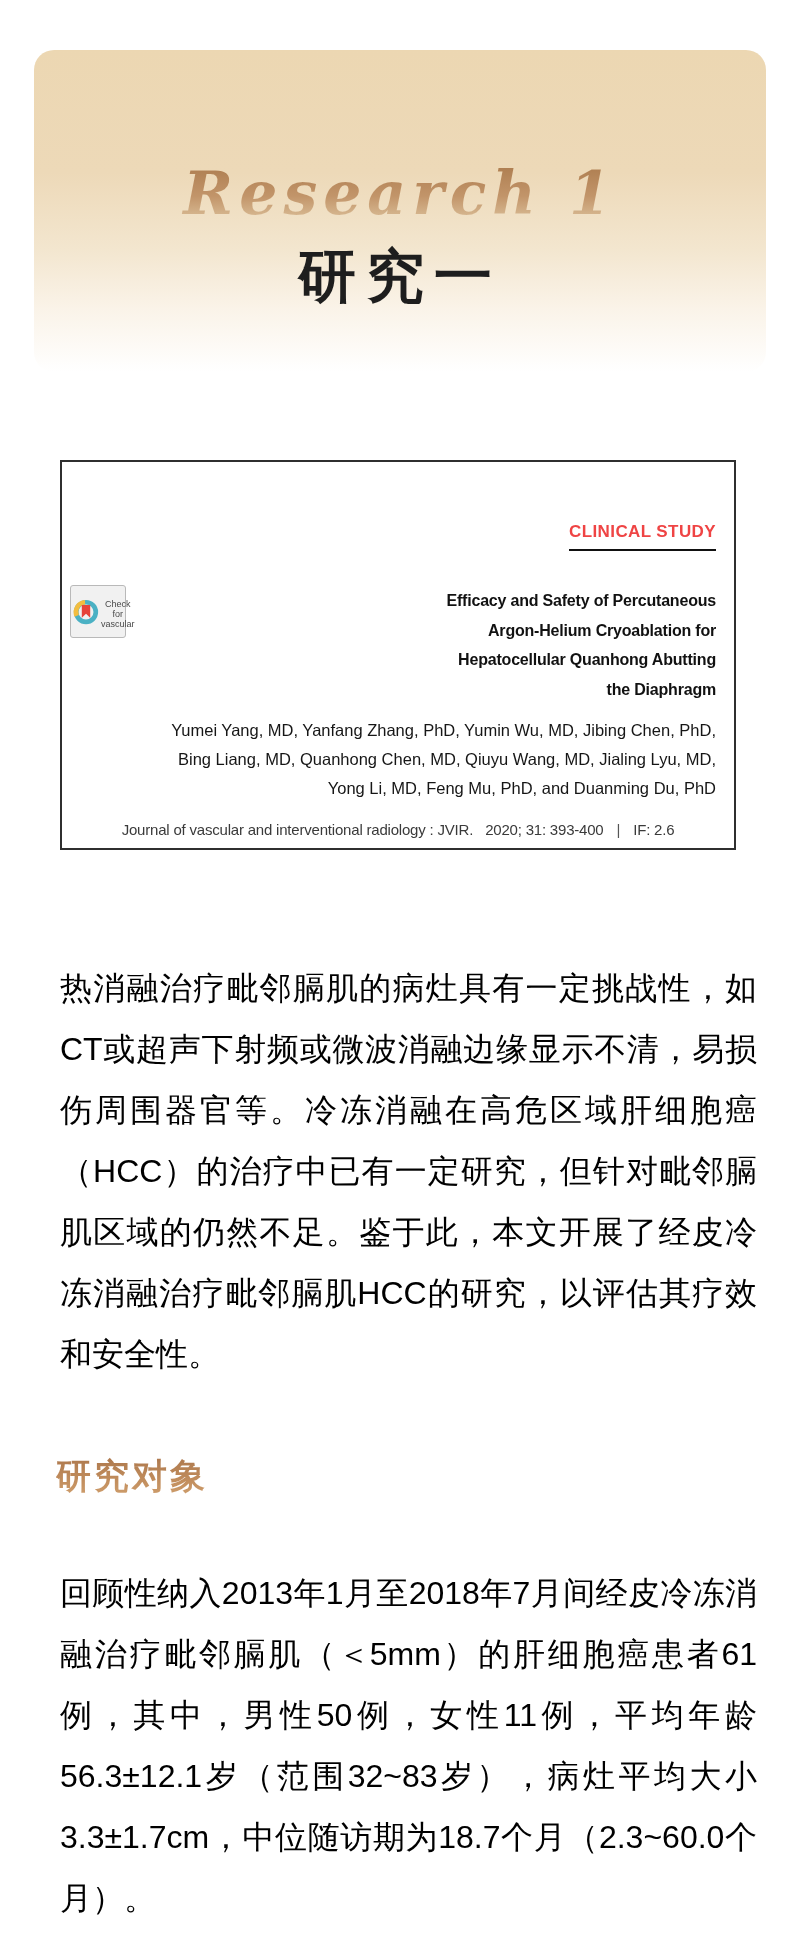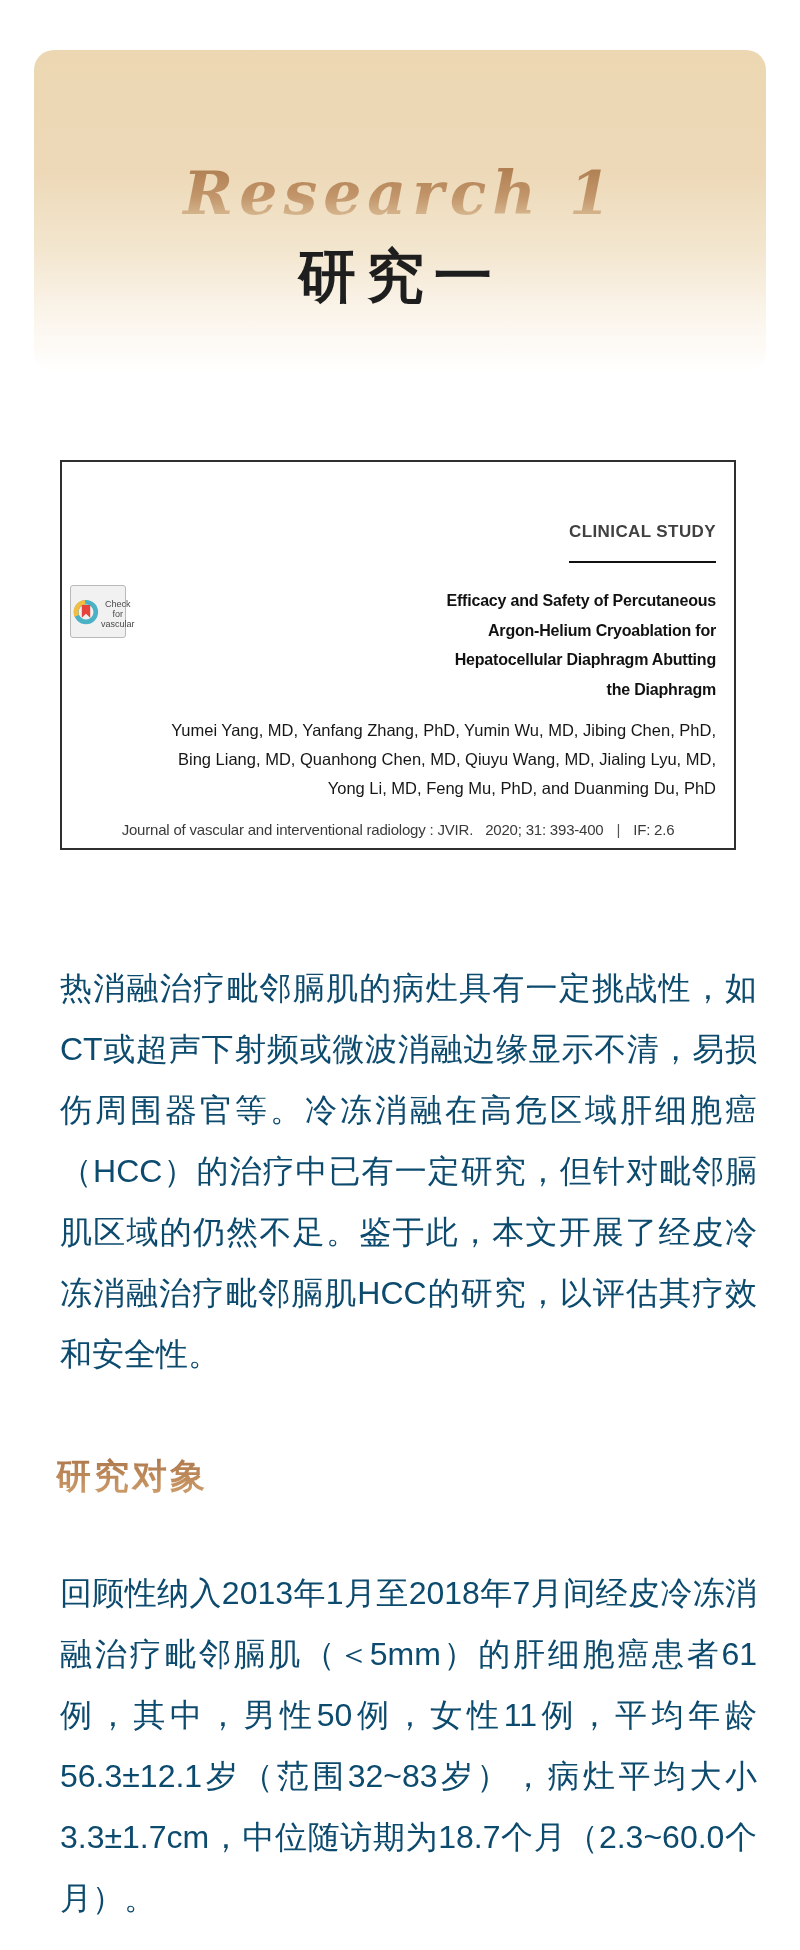--- a/index.html
+++ b/index.html
@@ -67,23 +67,23 @@
     box-sizing: border-box;
     border: 2px solid #2f2f2f;
     background: #ffffff;
   }
   .clinical-label {
     position: absolute;
     top: 60px; right: 18px;
     font-size: 17px;
     font-weight: bold;
     letter-spacing: 0.4px;
-    color: #404040;
+    color: #ef4444;
     border-bottom: 2px solid #111111;
-    padding-bottom: 19px;
+    padding-bottom: 7px;
   }
   .update-badge {
     position: absolute;
     left: 8px; top: 123px;
     width: 56px; height: 53px;
     box-sizing: border-box;
     background: #f1f1f1;
     border: 1px solid #b9b9b9;
     border-radius: 3px;
     display: flex;
@@ -132,21 +132,21 @@
   .paper-journal .sep { margin: 0 13px; color: #555555; }
 
   
   .body-text {
     position: absolute;
     left: 60px;
     width: 697px;
     margin: 0;
     font-size: 32px;
     line-height: 61px;
-    color: #0c4a6e;
+    color: #000000;
     text-align: justify;
     text-justify: inter-character;
     font-family: "Liberation Sans", sans-serif;
   }
   .intro-para { top: 958px; }
   .study-para { top: 1563px; }
 
   .section-heading {
     position: absolute;
     left: 56px; top: 1453px;
@@ -181,21 +181,21 @@
       </span>
       <span class="badge-text">
         <span>Check for</span><br>
         <span>vascular</span>
       </span>
     </div>
 
     <div class="paper-title">
       <div>Efficacy and Safety of Percutaneous</div>
       <div>Argon-Helium Cryoablation for</div>
-      <div>Hepatocellular Diaphragm Abutting</div>
+      <div>Hepatocellular Quanhong Abutting</div>
       <div>the Diaphragm</div>
     </div>
 
     <div class="paper-authors">
       <div>Yumei Yang, MD, Yanfang Zhang, PhD, Yumin Wu, MD, Jibing Chen, PhD,</div>
       <div>Bing Liang, MD, Quanhong Chen, MD, Qiuyu Wang, MD, Jialing Lyu, MD,</div>
       <div>Yong Li, MD, Feng Mu, PhD, and Duanming Du, PhD</div>
     </div>
 
     <div class="paper-journal">

